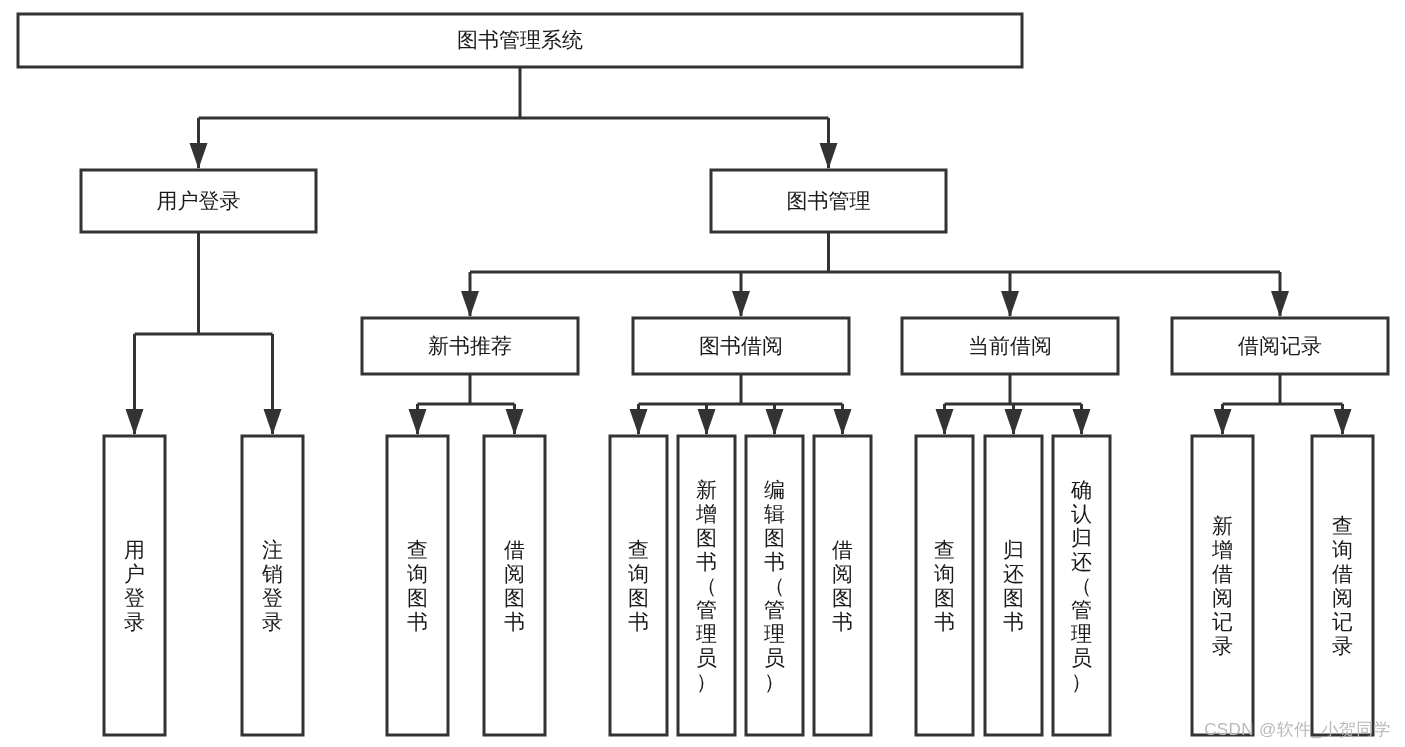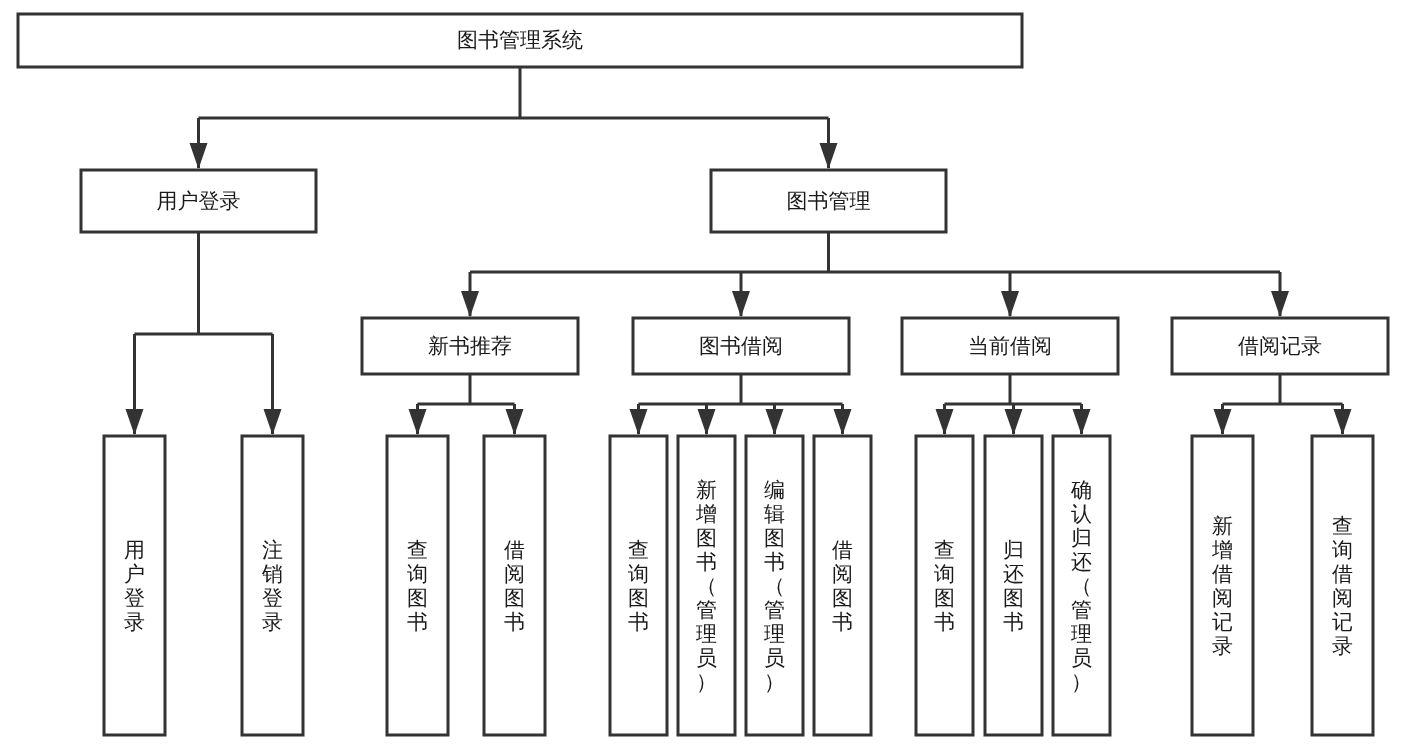--- a/index.html
+++ b/index.html
@@ -201,13 +201,14 @@
         <g>
           <rect class="node-rect" x="1192" y="436" width="61" height="299"></rect>
           <text class="node-label-v" x="1222.5"><tspan x="1222.5" y="532.7">新</tspan><tspan x="1222.5" y="556.7">增</tspan><tspan x="1222.5" y="580.7">借</tspan><tspan x="1222.5" y="604.7">阅</tspan><tspan x="1222.5" y="628.7">记</tspan><tspan x="1222.5" y="652.7">录</tspan></text>
         </g>
         <g>
           <rect class="node-rect" x="1312" y="436" width="61" height="299"></rect>
           <text class="node-label-v" x="1342.5"><tspan x="1342.5" y="532.7">查</tspan><tspan x="1342.5" y="556.7">询</tspan><tspan x="1342.5" y="580.7">借</tspan><tspan x="1342.5" y="604.7">阅</tspan><tspan x="1342.5" y="628.7">记</tspan><tspan x="1342.5" y="652.7">录</tspan></text>
         </g>
       </g>
   </svg>
+  <div class="watermark">CSDN @软件_小贺同学</div>
 </div>
 
 </body></html>

